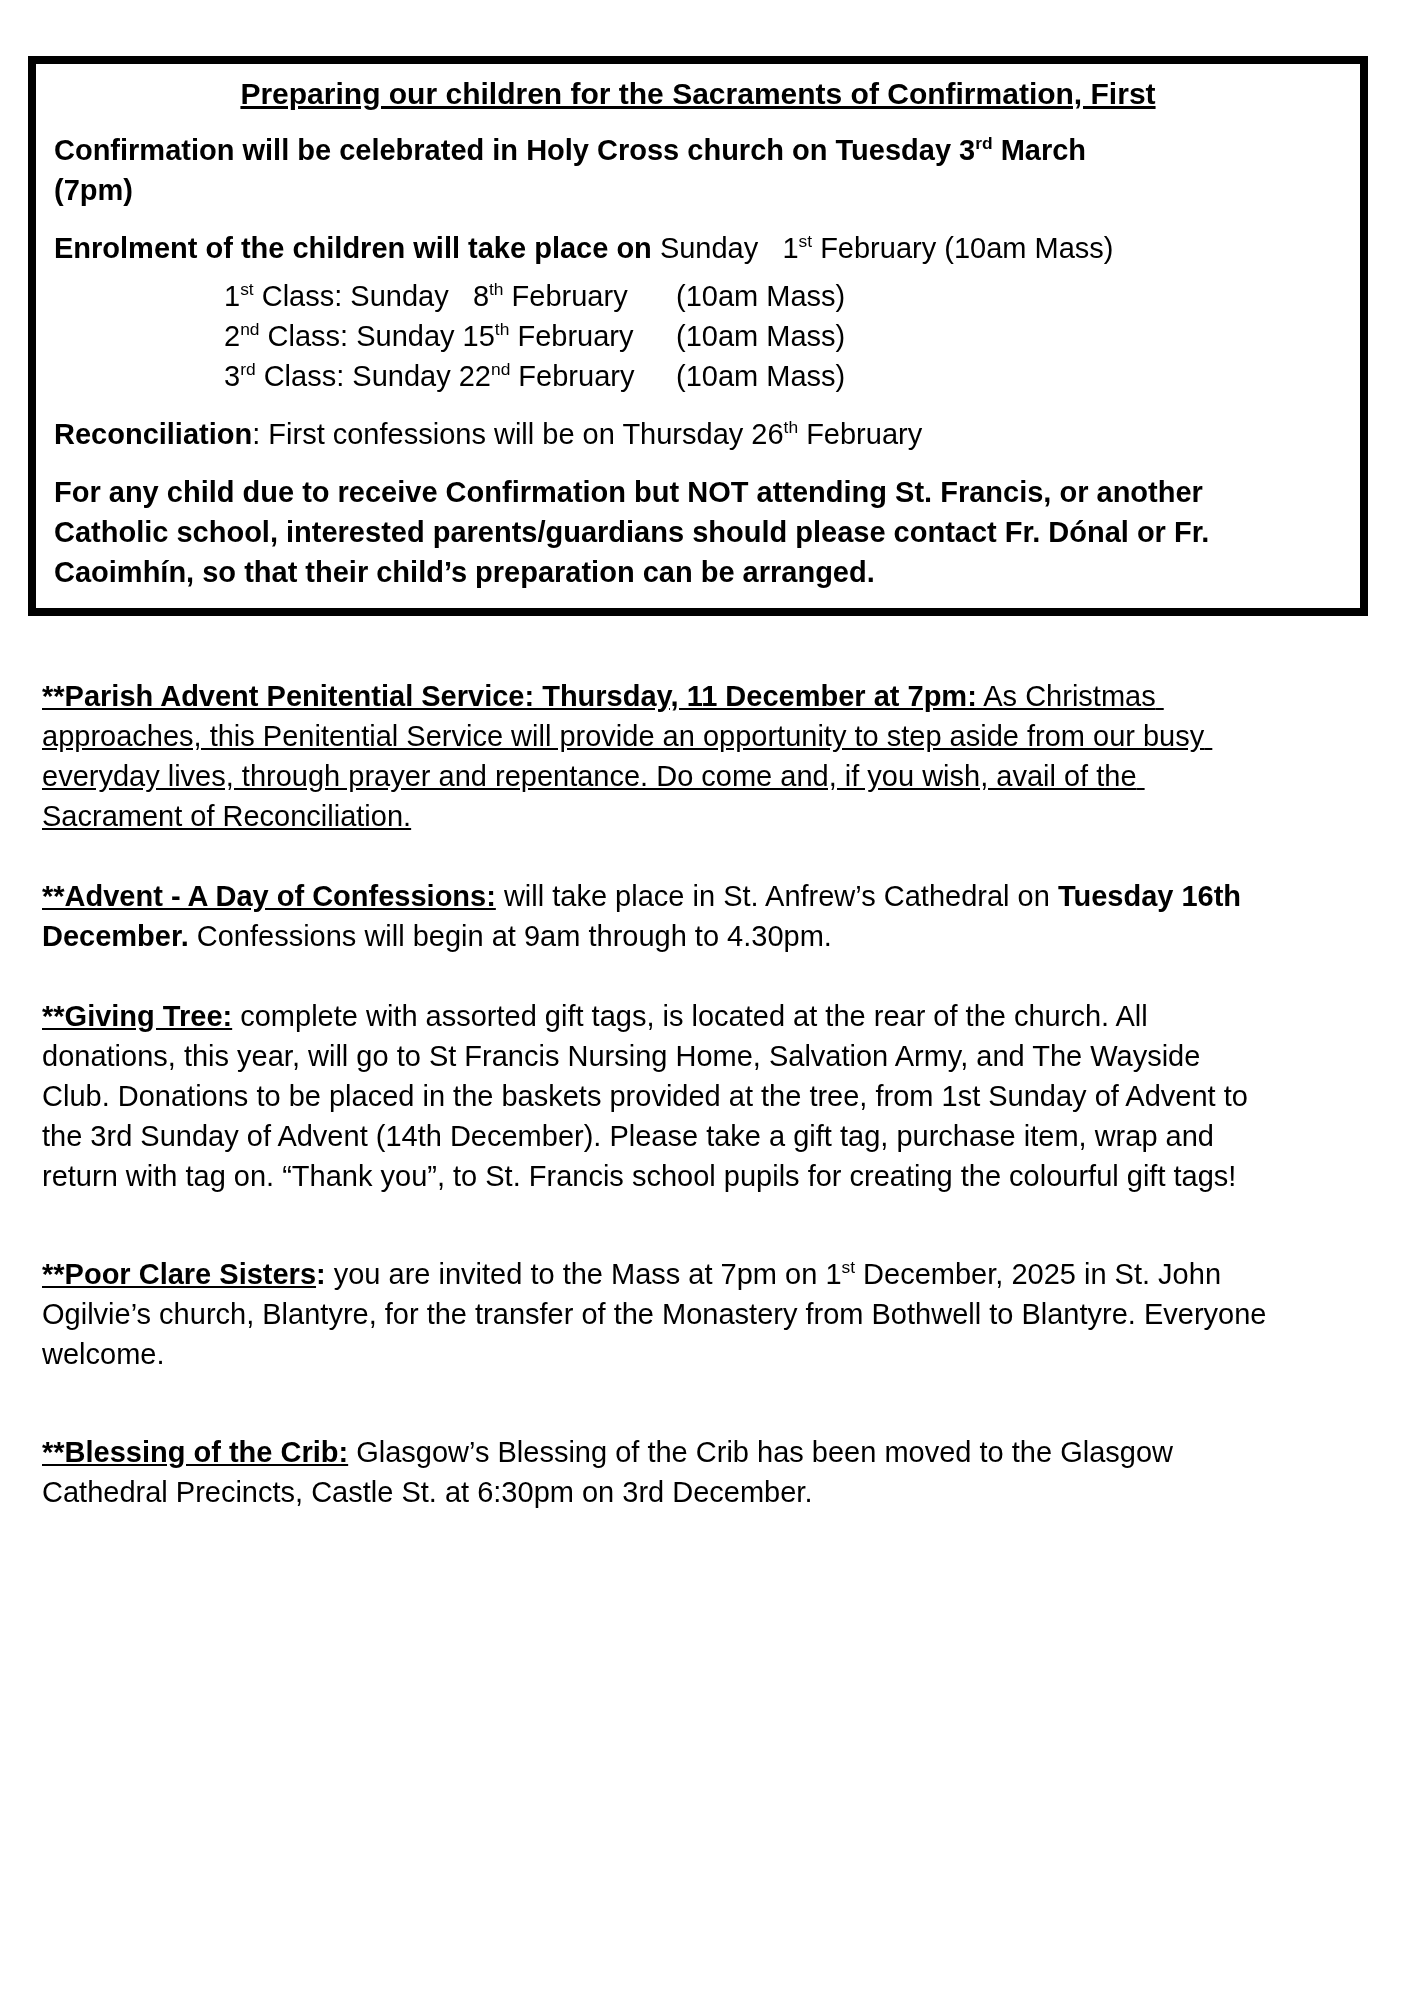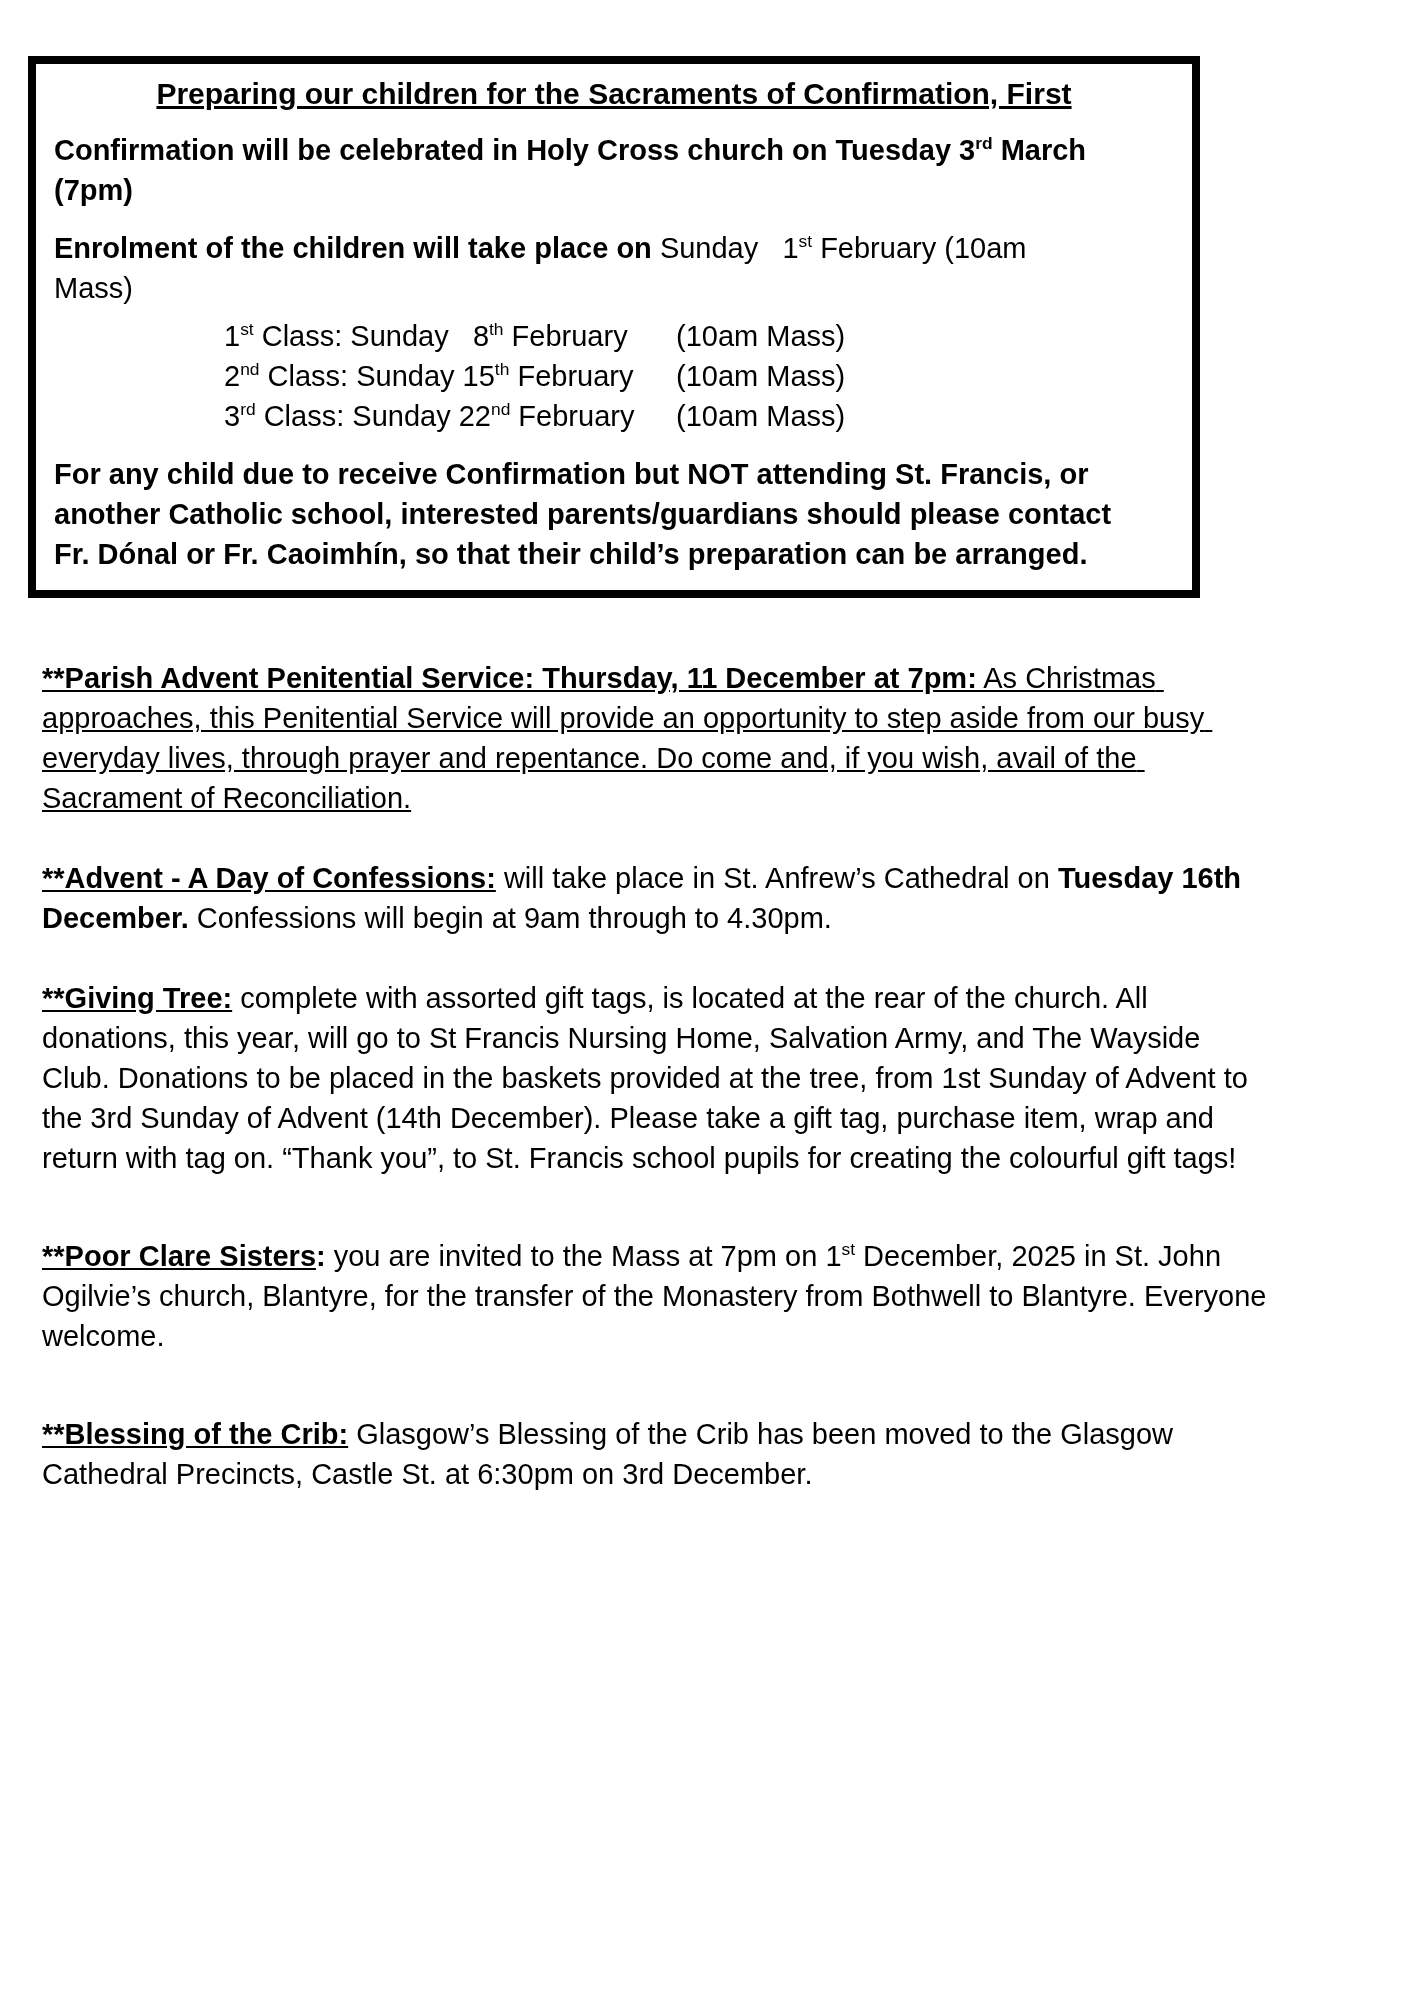--- a/index.html
+++ b/index.html
@@ -6,21 +6,21 @@
   body {
     width: 1410px; height: 2000px;
     color: #000000;
     font-family: "Liberation Sans", "DejaVu Sans", sans-serif;
     position: relative;
     overflow: hidden;
   }
   .sacraments-box {
     box-sizing: border-box;
     margin: 56px 0 0 28px;
-    width: 1172px;
+    width: 1340px;
     border: 8px solid #000;
     padding: 12px 18px 16px 18px;
   }
   .box-title {
     text-align: center;
     font-weight: bold;
     font-size: 30px;
     line-height: 36px;
   }
   .box-title .tline { text-decoration: underline; }
@@ -65,20 +65,21 @@
 
   <p class="doc"><span class="b">Enrolment of the children will take place on</span><span> Sunday   1</span><span class="sup">st</span><span> February (10am Mass)</span></p>
 
 
   <div class="class-schedule">
     <div class="class-row"><span class="class-left"><span>1</span><span class="sup">st</span><span> Class: Sunday   8</span><span class="sup">th</span><span> February</span></span><span>(10am Mass)</span></div>
     <div class="class-row"><span class="class-left"><span>2</span><span class="sup">nd</span><span> Class: Sunday 15</span><span class="sup">th</span><span> February</span></span><span>(10am Mass)</span></div>
     <div class="class-row"><span class="class-left"><span>3</span><span class="sup">rd</span><span> Class: Sunday 22</span><span class="sup">nd</span><span> February</span></span><span>(10am Mass)</span></div>
   </div>
 
+  <p class="doc"><span class="b">Reconciliation</span><span>: First confessions will be on Thursday 26</span><span class="sup">th</span><span> February</span></p>
 
   <p class="doc b">For any child due to receive Confirmation but NOT attending St. Francis, or another Catholic school, interested parents/guardians should please contact Fr. Dónal or Fr. Caoimhín, so that their child’s preparation can be arranged.</p>
 </div>
 
 <div class="sections">
   <p class="doc section"><span class="b u">**Parish Advent Penitential Service: Thursday, 11 December at 7pm:</span><span> As Christmas approaches, this Penitential Service will provide an opportunity to step aside from our busy everyday lives, through prayer and repentance. Do come and, if you wish, avail of the Sacrament of Reconciliation.</span></p>
 
   <p class="doc section"><span class="b u">**Advent - A Day of Confessions:</span><span> will take place in St. Anfrew’s Cathedral on </span><span class="b">Tuesday 16th December.</span><span> Confessions will begin at 9am through to 4.30pm.</span></p>
 
   <p class="doc section"><span class="b u">**Giving Tree:</span><span> complete with assorted gift tags, is located at the rear of the church. All donations, this year, will go to St Francis Nursing Home, Salvation Army, and The Wayside Club. Donations to be placed in the baskets provided at the tree, from 1st Sunday of Advent to the 3rd Sunday of Advent (14th December). Please take a gift tag, purchase item, wrap and return with tag on. “Thank you”, to St. Francis school pupils for creating the colourful gift tags!</span></p>

